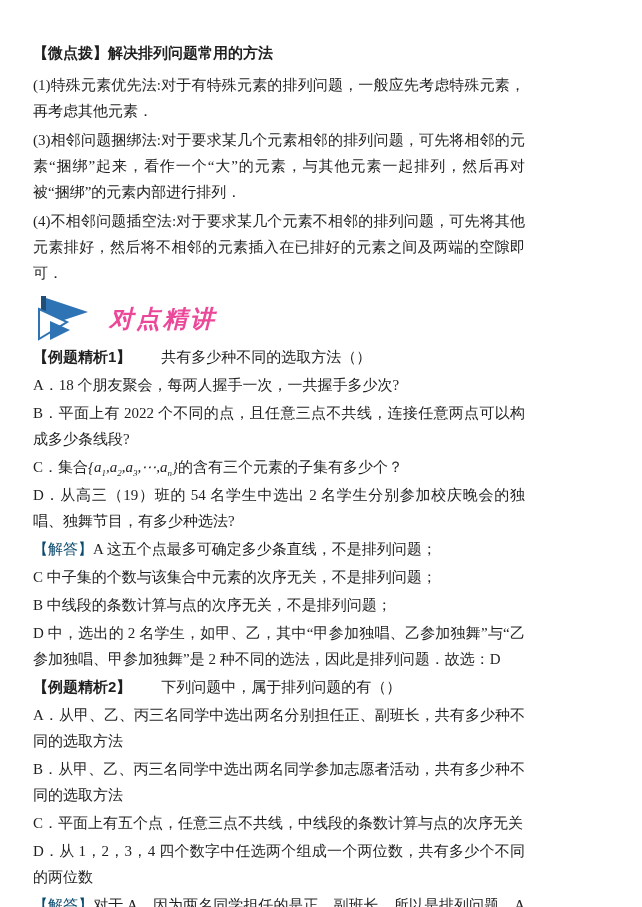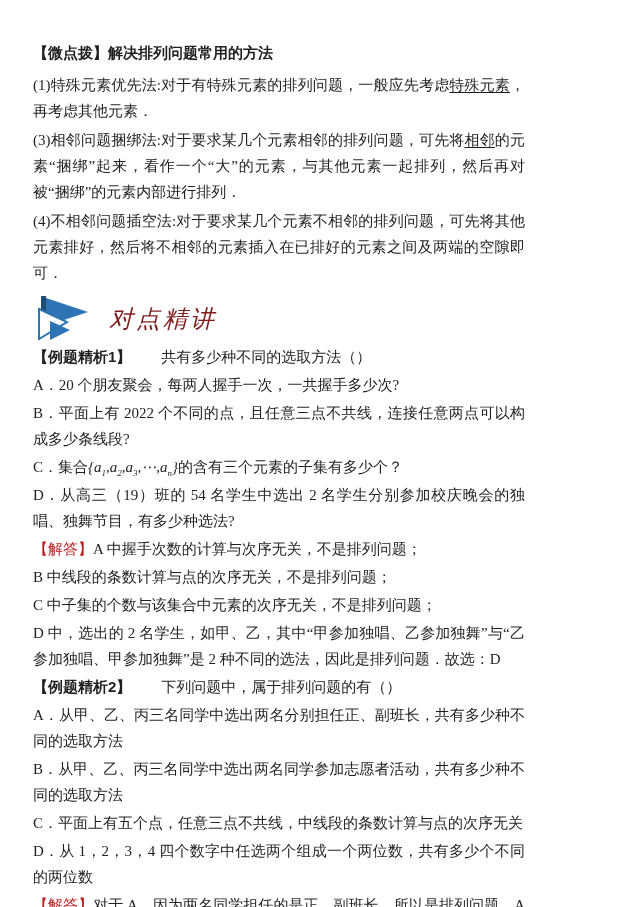--- a/index.html
+++ b/index.html
@@ -12,33 +12,33 @@
     font-family:"Liberation Serif","DejaVu Serif",serif;
     font-size:15px;
     line-height:26px;
     color:#1f1f1f;
     overflow:hidden;
   }
   p.line{margin:0 0 2px 0;text-align:justify;}
   p.tip-item{margin-bottom:3px;}
   p.tip-heading{margin-bottom:6px;}
   .b{font-weight:700;font-family:"Liberation Sans","DejaVu Sans",sans-serif;}
-  .u{text-decoration:underline;text-underline-offset:2px;}
-  .red{color:#b91c1c;}
+  .u{text-underline-offset:2px;}
+  .red{color:#0c4a6e;}
   .math{font-style:italic;font-family:"Liberation Serif","DejaVu Serif",serif;}
   sub{font-size:9px;line-height:0;font-style:italic;}
   .banner{display:flex;align-items:center;height:46px;margin:10px 0 2px 0;}
   .banner-icon{flex:0 0 auto;margin-left:2px;}
   .banner-title{
     margin-left:12px;
     font-size:24px;
-    font-weight:400;
+    font-weight:700;
     font-style:italic;
     letter-spacing:3px;
-    color:#7f1d1d;
+    color:#ec4899;
     font-family:"Liberation Serif","DejaVu Serif",serif;
     line-height:46px;
   }
 </style>
 </head>
 <body>
 
 <div class="page">
 
   <p class="line tip-heading"><span class="b">【微点拨】解决排列问题常用的方法</span></p>
@@ -50,27 +50,27 @@
     <svg class="banner-icon" width="62" height="46" viewBox="0 0 62 46">
       <rect x="6" y="0" width="5" height="15" fill="#1f4e79"></rect>
       <polygon points="11,2 53,16 11,30" fill="#2e74b5"></polygon>
       <polygon points="4,13 32,26 4,43" fill="#ffffff" stroke="#2e74b5" stroke-width="2"></polygon>
       <polygon points="15,25 35,34 15,44" fill="#2e74b5"></polygon>
     </svg>
     <span class="banner-title">对点精讲</span>
   </div>
 
   <p class="line"><span class="b">【例题精析1】</span><span>　　共有多少种不同的选取方法（）</span></p>
-  <p class="line"><span>A．20 个朋友聚会，每两人握手一次，一共握手多少次?</span></p>
+  <p class="line"><span>A．18 个朋友聚会，每两人握手一次，一共握手多少次?</span></p>
   <p class="line"><span>B．平面上有 2022 个不同的点，且任意三点不共线，连接任意两点可以构成多少条线段?</span></p>
   <p class="line"><span>C．集合</span><span class="math">{</span><span class="math">a<sub>1</sub></span><span class="math">,</span><span class="math">a<sub>2</sub></span><span class="math">,</span><span class="math">a<sub>3</sub></span><span class="math">,⋯,</span><span class="math">a<sub>n</sub></span><span class="math">}</span><span>的含有三个元素的子集有多少个？</span></p>
   <p class="line"><span>D．从高三（19）班的 54 名学生中选出 2 名学生分别参加校庆晚会的独唱、独舞节目，有多少种选法?</span></p>
-  <p class="line"><span class="red">【解答】</span><span>A 中握手次数的计算与次序无关，不是排列问题；</span></p>
+  <p class="line"><span class="red">【解答】</span><span>A 这五个点最多可确定多少条直线，不是排列问题；</span></p>
+  <p class="line"><span>C 中子集的个数与该集合中元素的次序无关，不是排列问题；</span></p>
   <p class="line"><span>B 中线段的条数计算与点的次序无关，不是排列问题；</span></p>
-  <p class="line"><span>C 中子集的个数与该集合中元素的次序无关，不是排列问题；</span></p>
   <p class="line"><span>D 中，选出的 2 名学生，如甲、乙，其中“甲参加独唱、乙参加独舞”与“乙参加独唱、甲参加独舞”是 2 种不同的选法，因此是排列问题．故选：D</span></p>
 
   <p class="line"><span class="b">【例题精析2】</span><span>　　下列问题中，属于排列问题的有（）</span></p>
   <p class="line"><span>A．从甲、乙、丙三名同学中选出两名分别担任正、副班长，共有多少种不同的选取方法</span></p>
   <p class="line"><span>B．从甲、乙、丙三名同学中选出两名同学参加志愿者活动，共有多少种不同的选取方法</span></p>
   <p class="line"><span>C．平面上有五个点，任意三点不共线，中线段的条数计算与点的次序无关</span></p>
   <p class="line"><span>D．从 1，2，3，4 四个数字中任选两个组成一个两位数，共有多少个不同的两位数</span></p>
   <p class="line"><span class="red">【解答】</span><span>对于 A，因为两名同学担任的是正、副班长，所以是排列问题，A 正确；</span></p>
 
 </div>

